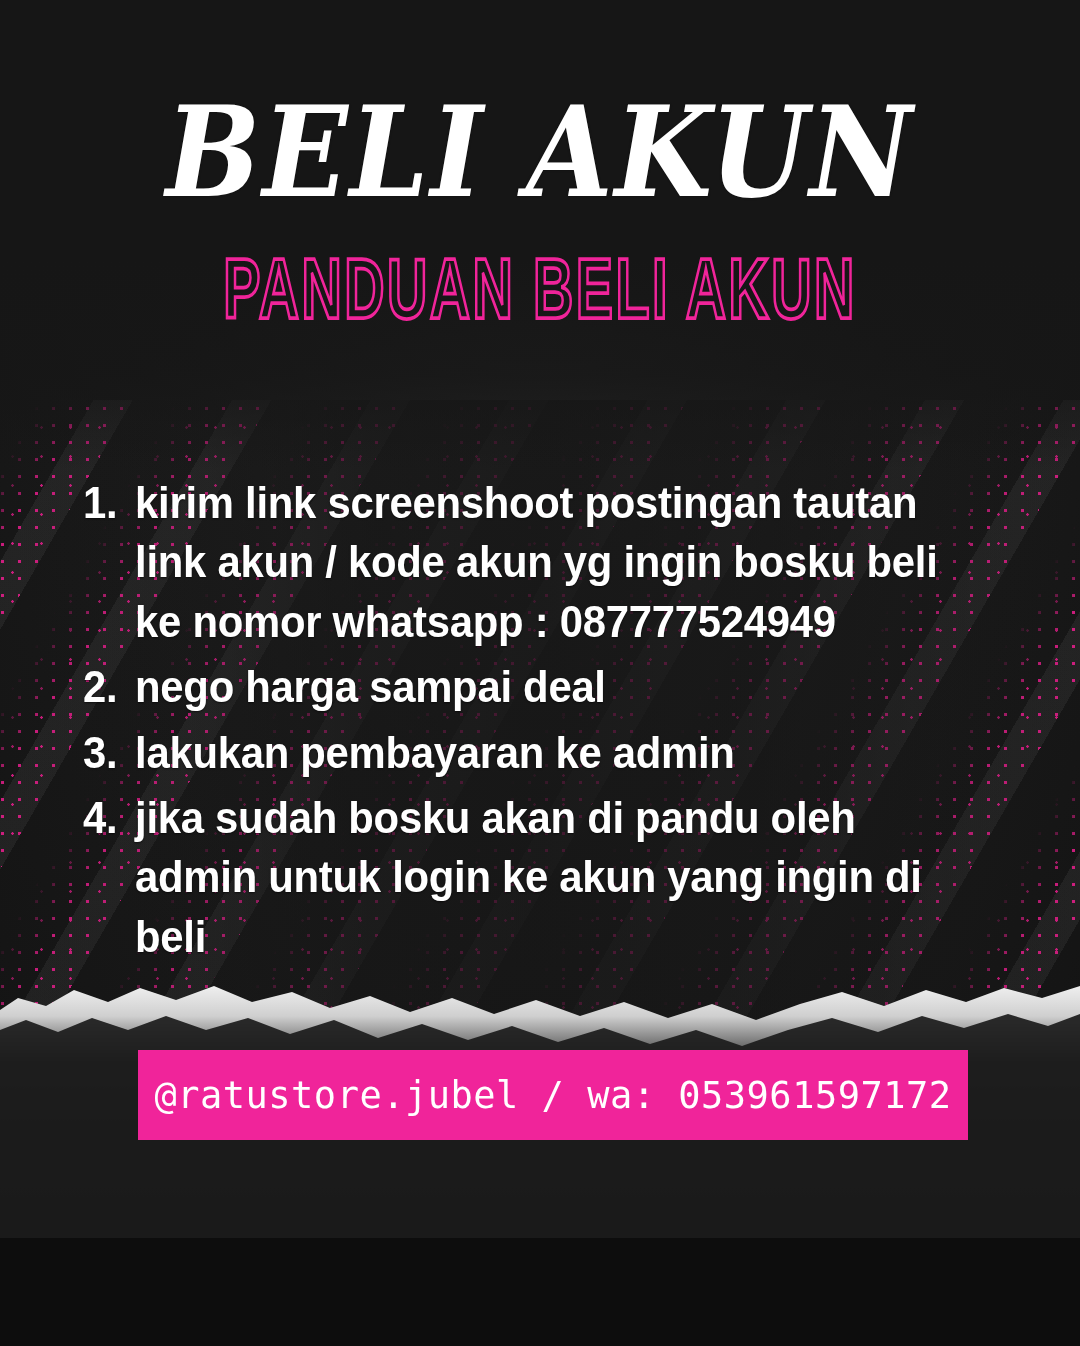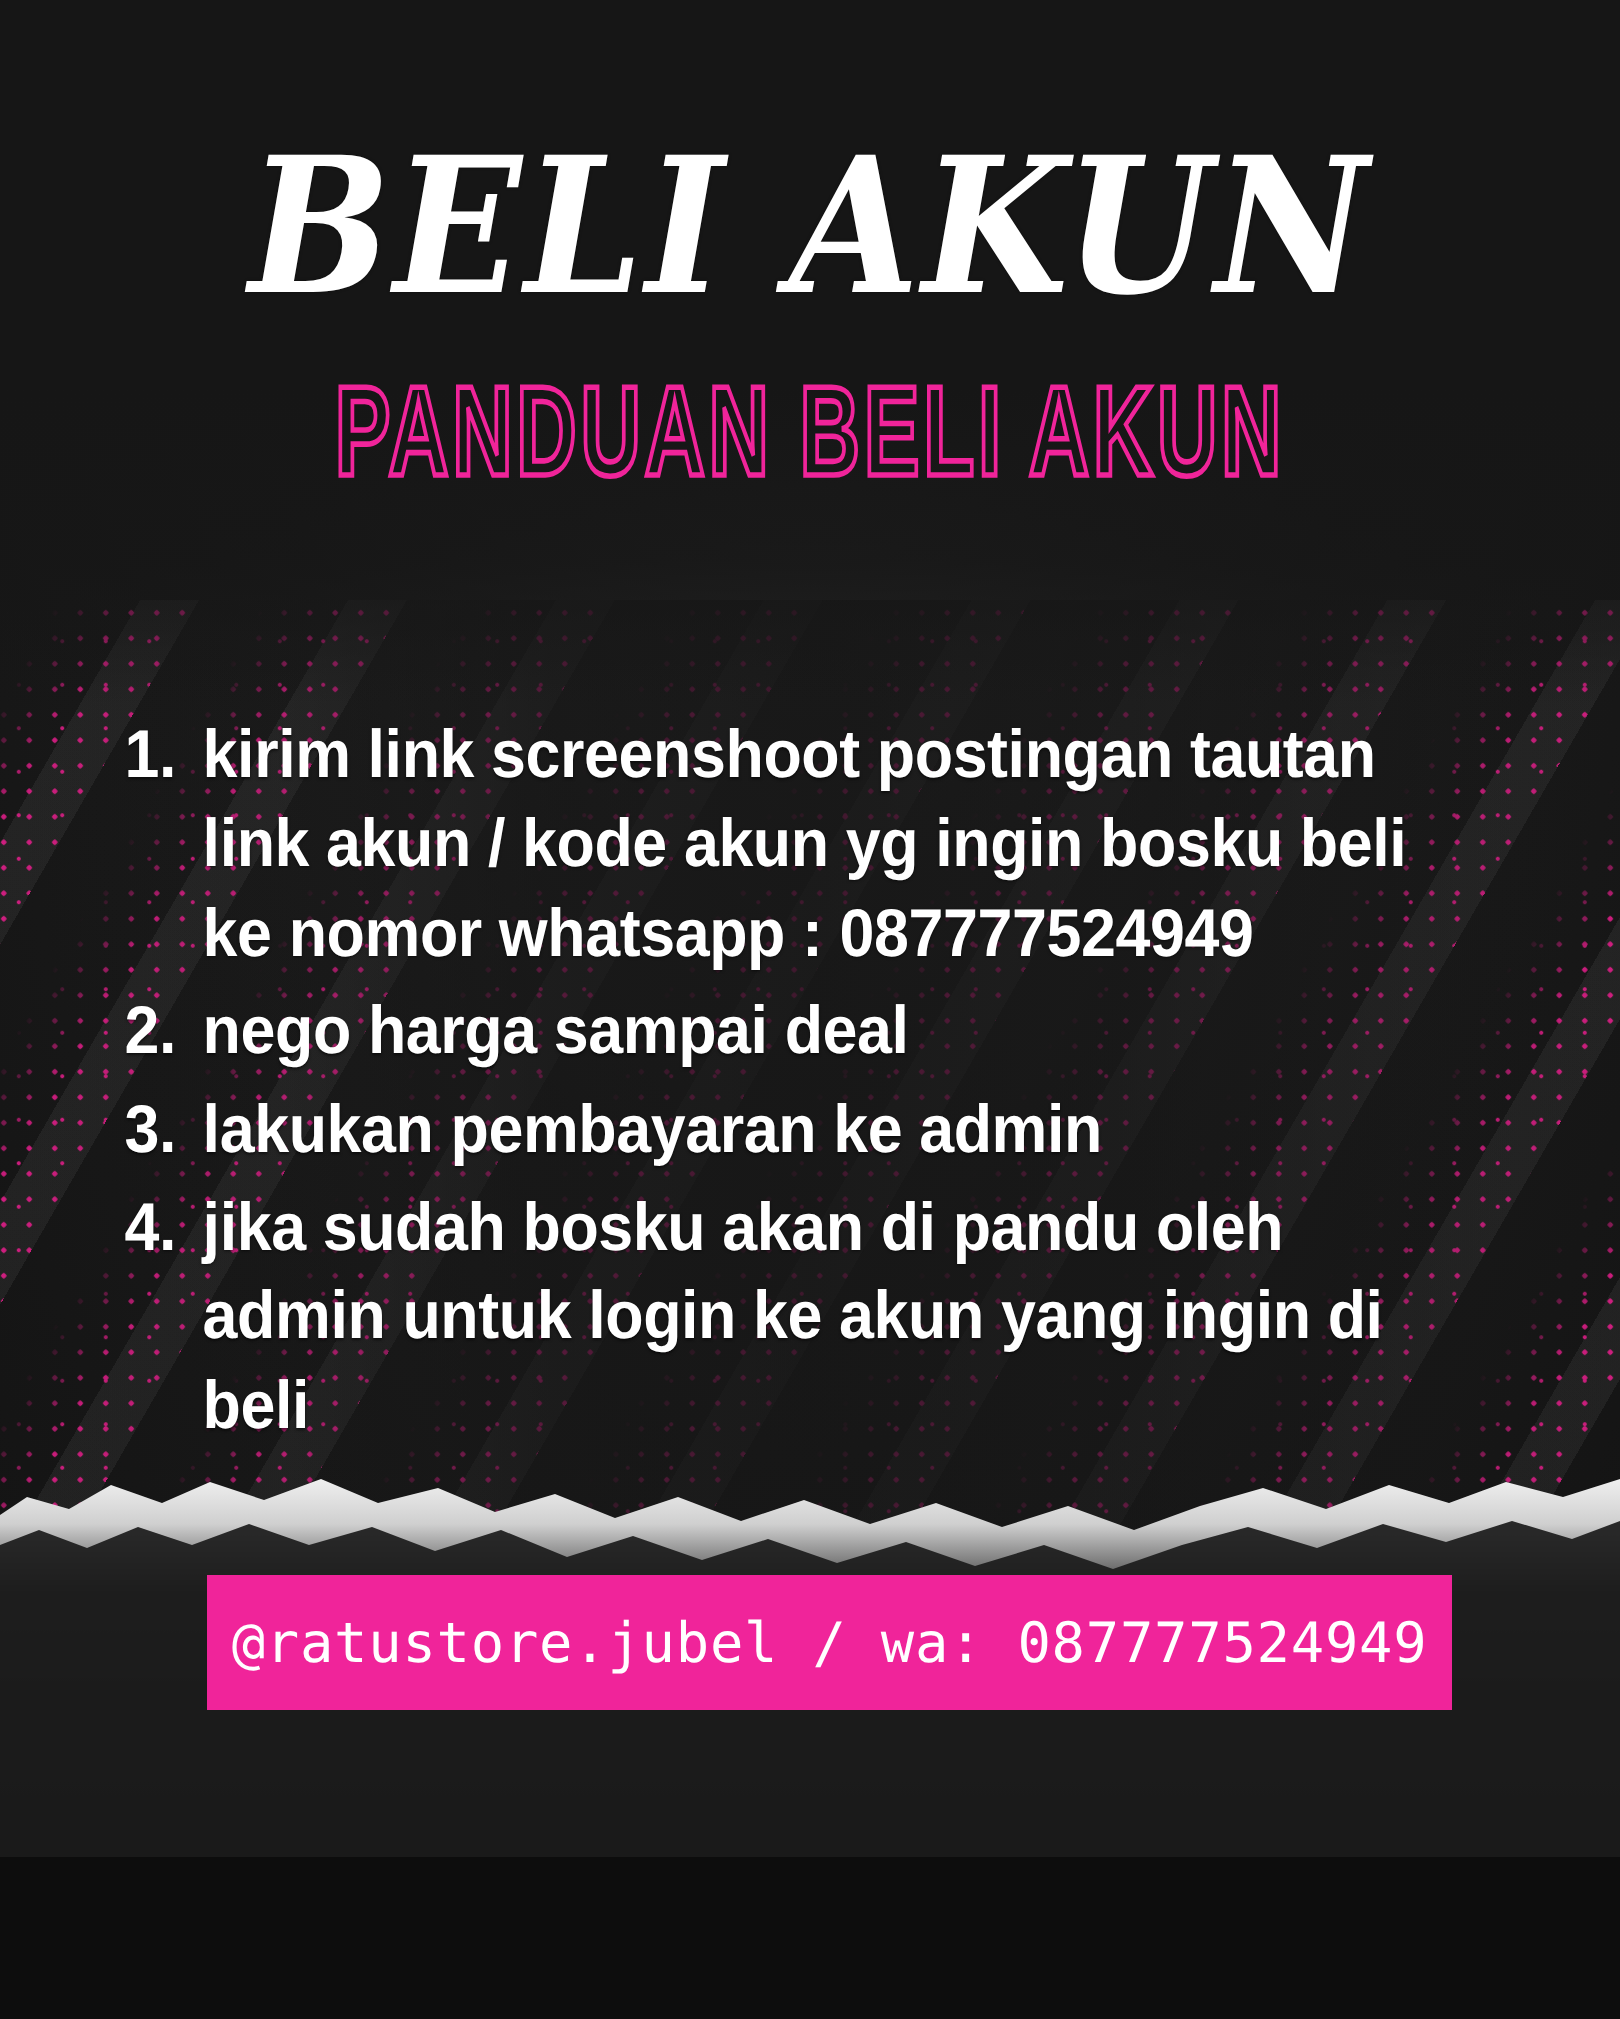--- a/index.html
+++ b/index.html
@@ -219,16 +219,16 @@
           <stop offset="60%" stop-color="#1e1e1e"></stop>
           <stop offset="100%" stop-color="#141414"></stop>
         </linearGradient>
       </defs>
       <path d="M0,42 L18,30 L46,38 L74,22 L108,34 L140,20 L176,32 L214,18 L252,34 L292,24 L330,40 L370,28 L410,44 L452,30 L494,46 L536,32 L580,48 L624,34 L668,50 L712,36 L756,52 L800,36 L842,24 L884,38 L926,22 L966,34 L1004,20 L1042,30 L1080,18 L1080,270 L0,270 Z" fill="url(#paperGrad)"></path>
       <path d="M0,62 L26,52 L58,64 L92,50 L128,62 L166,48 L206,62 L248,50 L290,66 L334,52 L378,70 L422,56 L468,72 L512,58 L558,74 L604,60 L650,76 L696,62 L742,78 L788,62 L832,50 L878,64 L922,48 L964,60 L1008,46 L1048,58 L1080,46 L1080,270 L0,270 Z" fill="#1b1b1b" opacity="0.92"></path>
     </svg>
   </div>
 
   <div class="footer-bar">
-    <span class="footer-text">@ratustore.jubel / wa: 087777524949</span>
+    <span class="footer-text">@ratustore.jubel / wa: 053961597172</span>
   </div>
 
 </div>
 
 </body></html>

